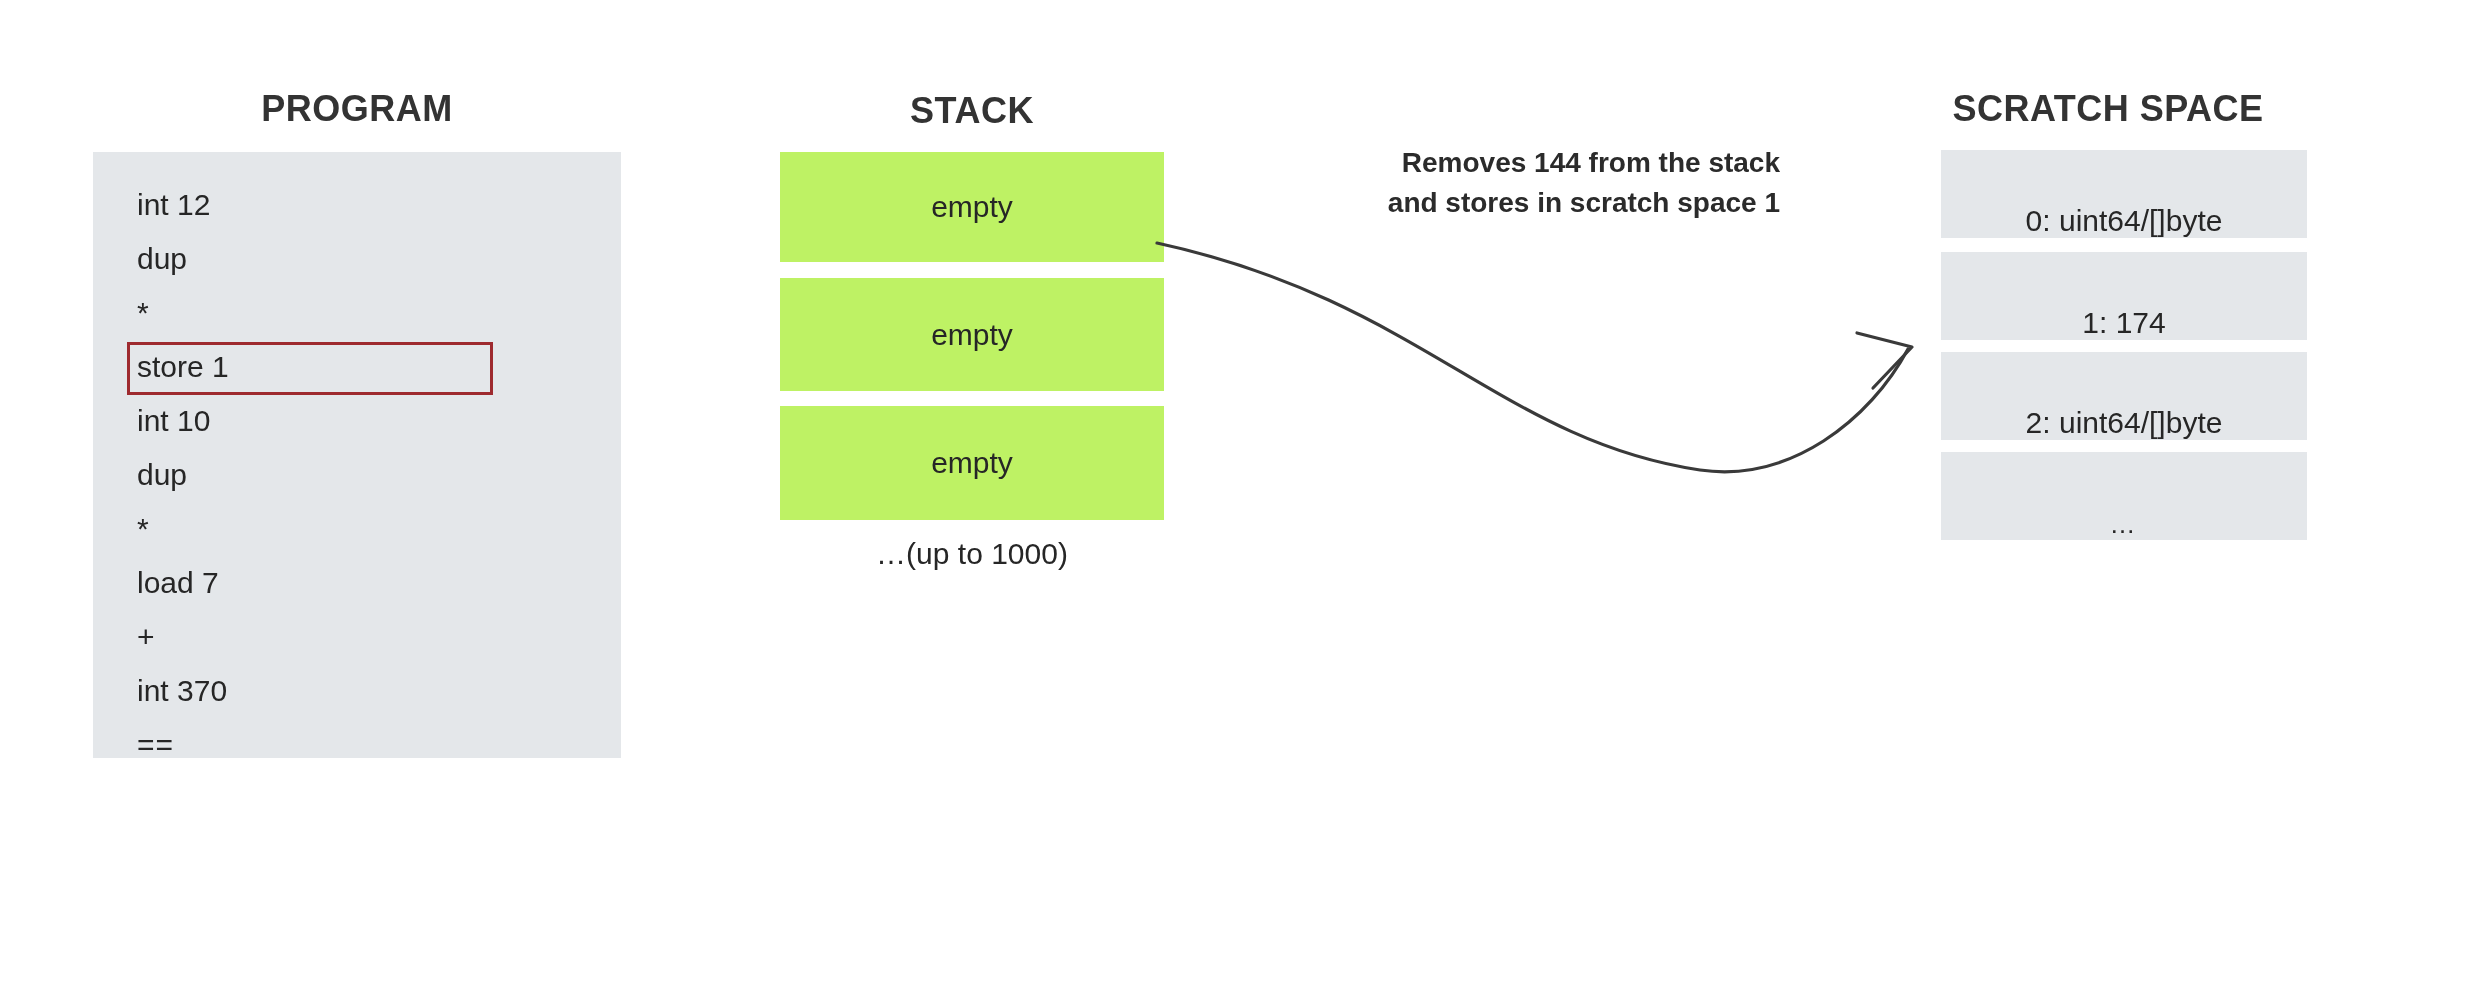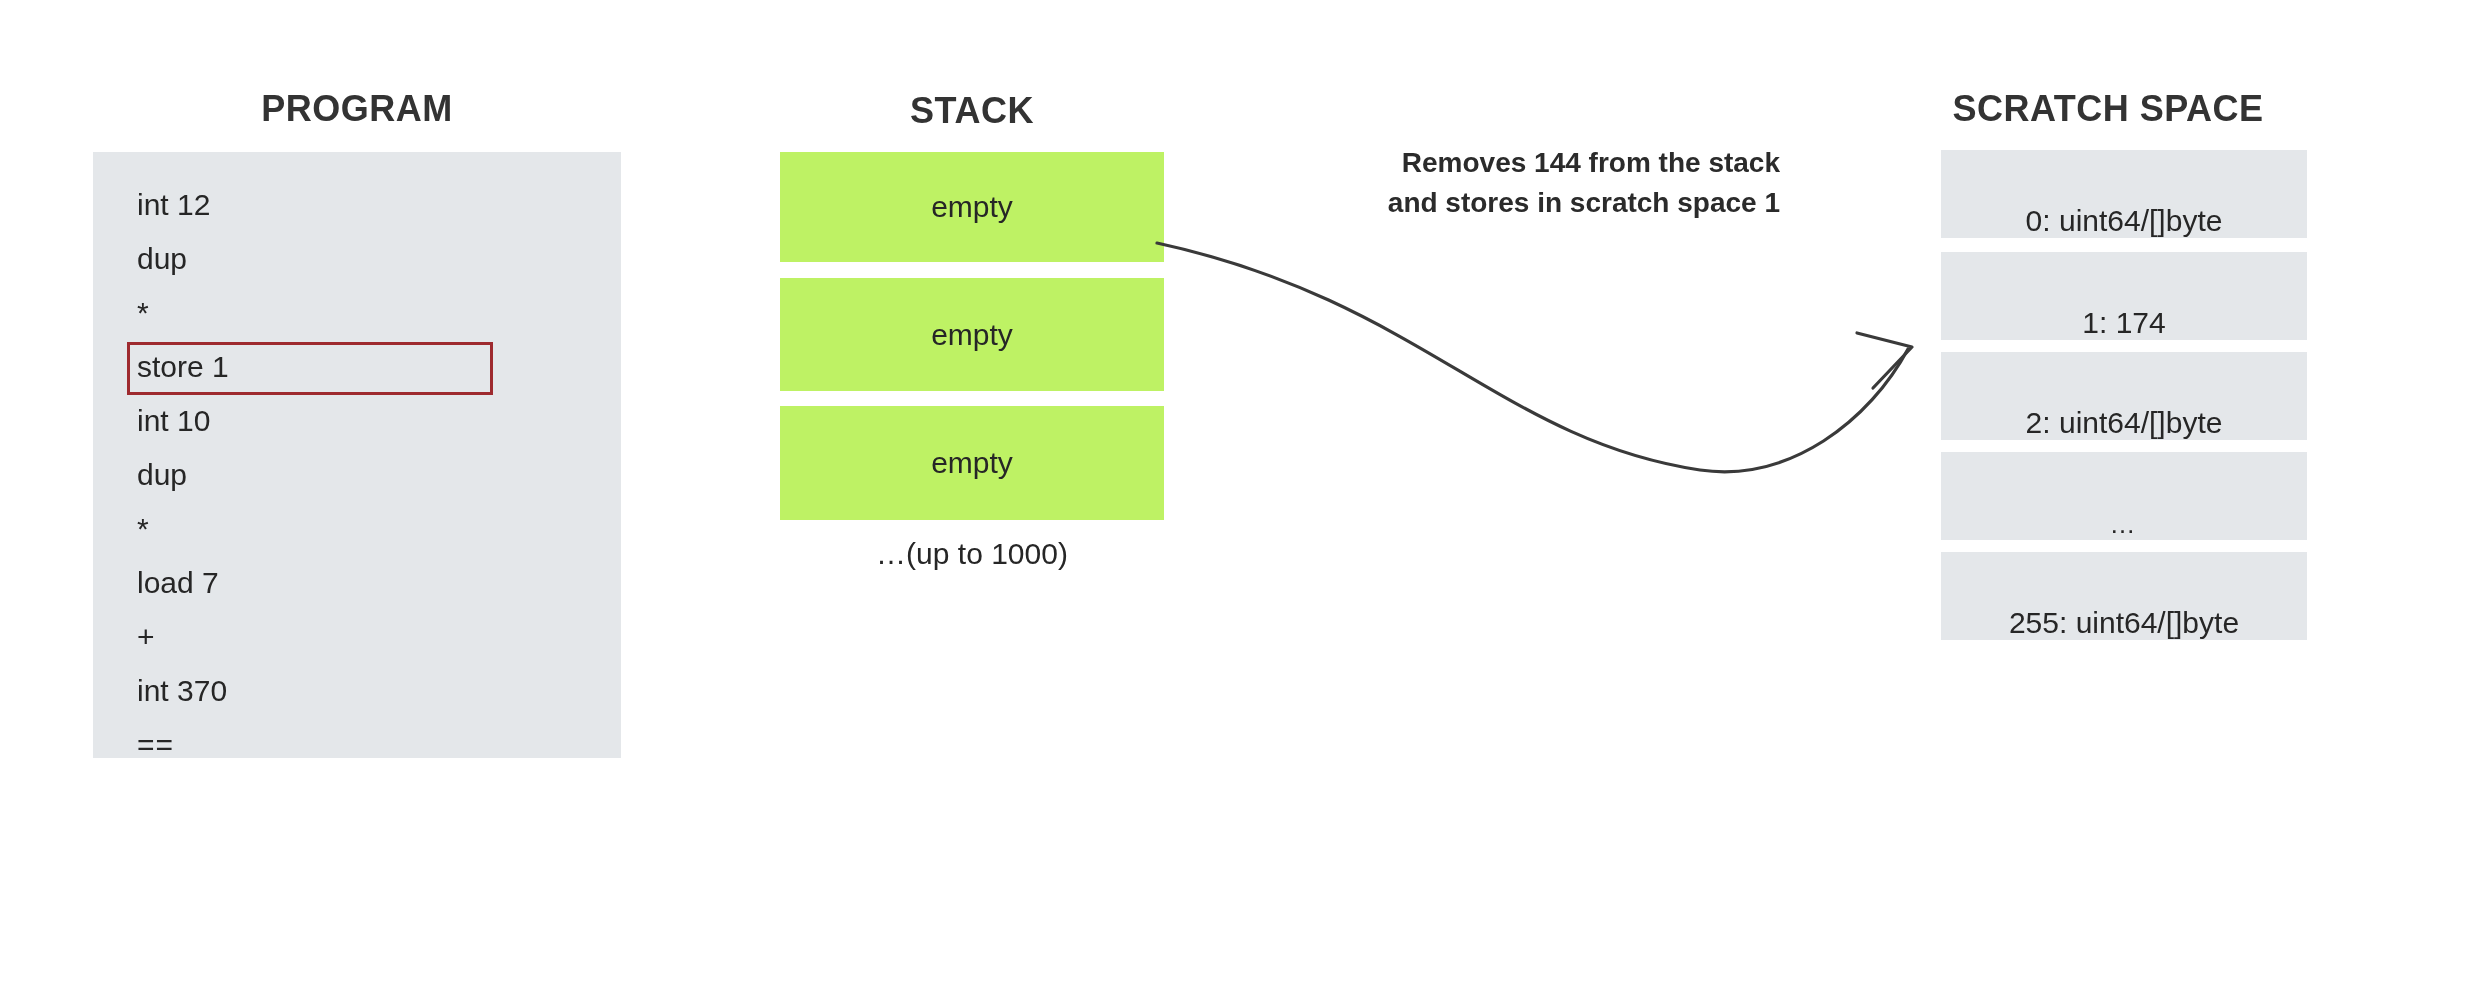--- a/index.html
+++ b/index.html
@@ -219,17 +219,14 @@
   </div>
   <div class="scratch-cell" id="scratch-cell-1">
     <span>1: 174</span>
   </div>
   <div class="scratch-cell" id="scratch-cell-2">
     <span>2: uint64/[]byte</span>
   </div>
   <div class="scratch-cell" id="scratch-cell-3">
     <span>…</span>
   </div>
-  <div class="scratch-cell" id="scratch-cell-4">
-    <span>255: uint64/[]byte</span>
-  </div>
 
 </div>
 
 </body></html>

